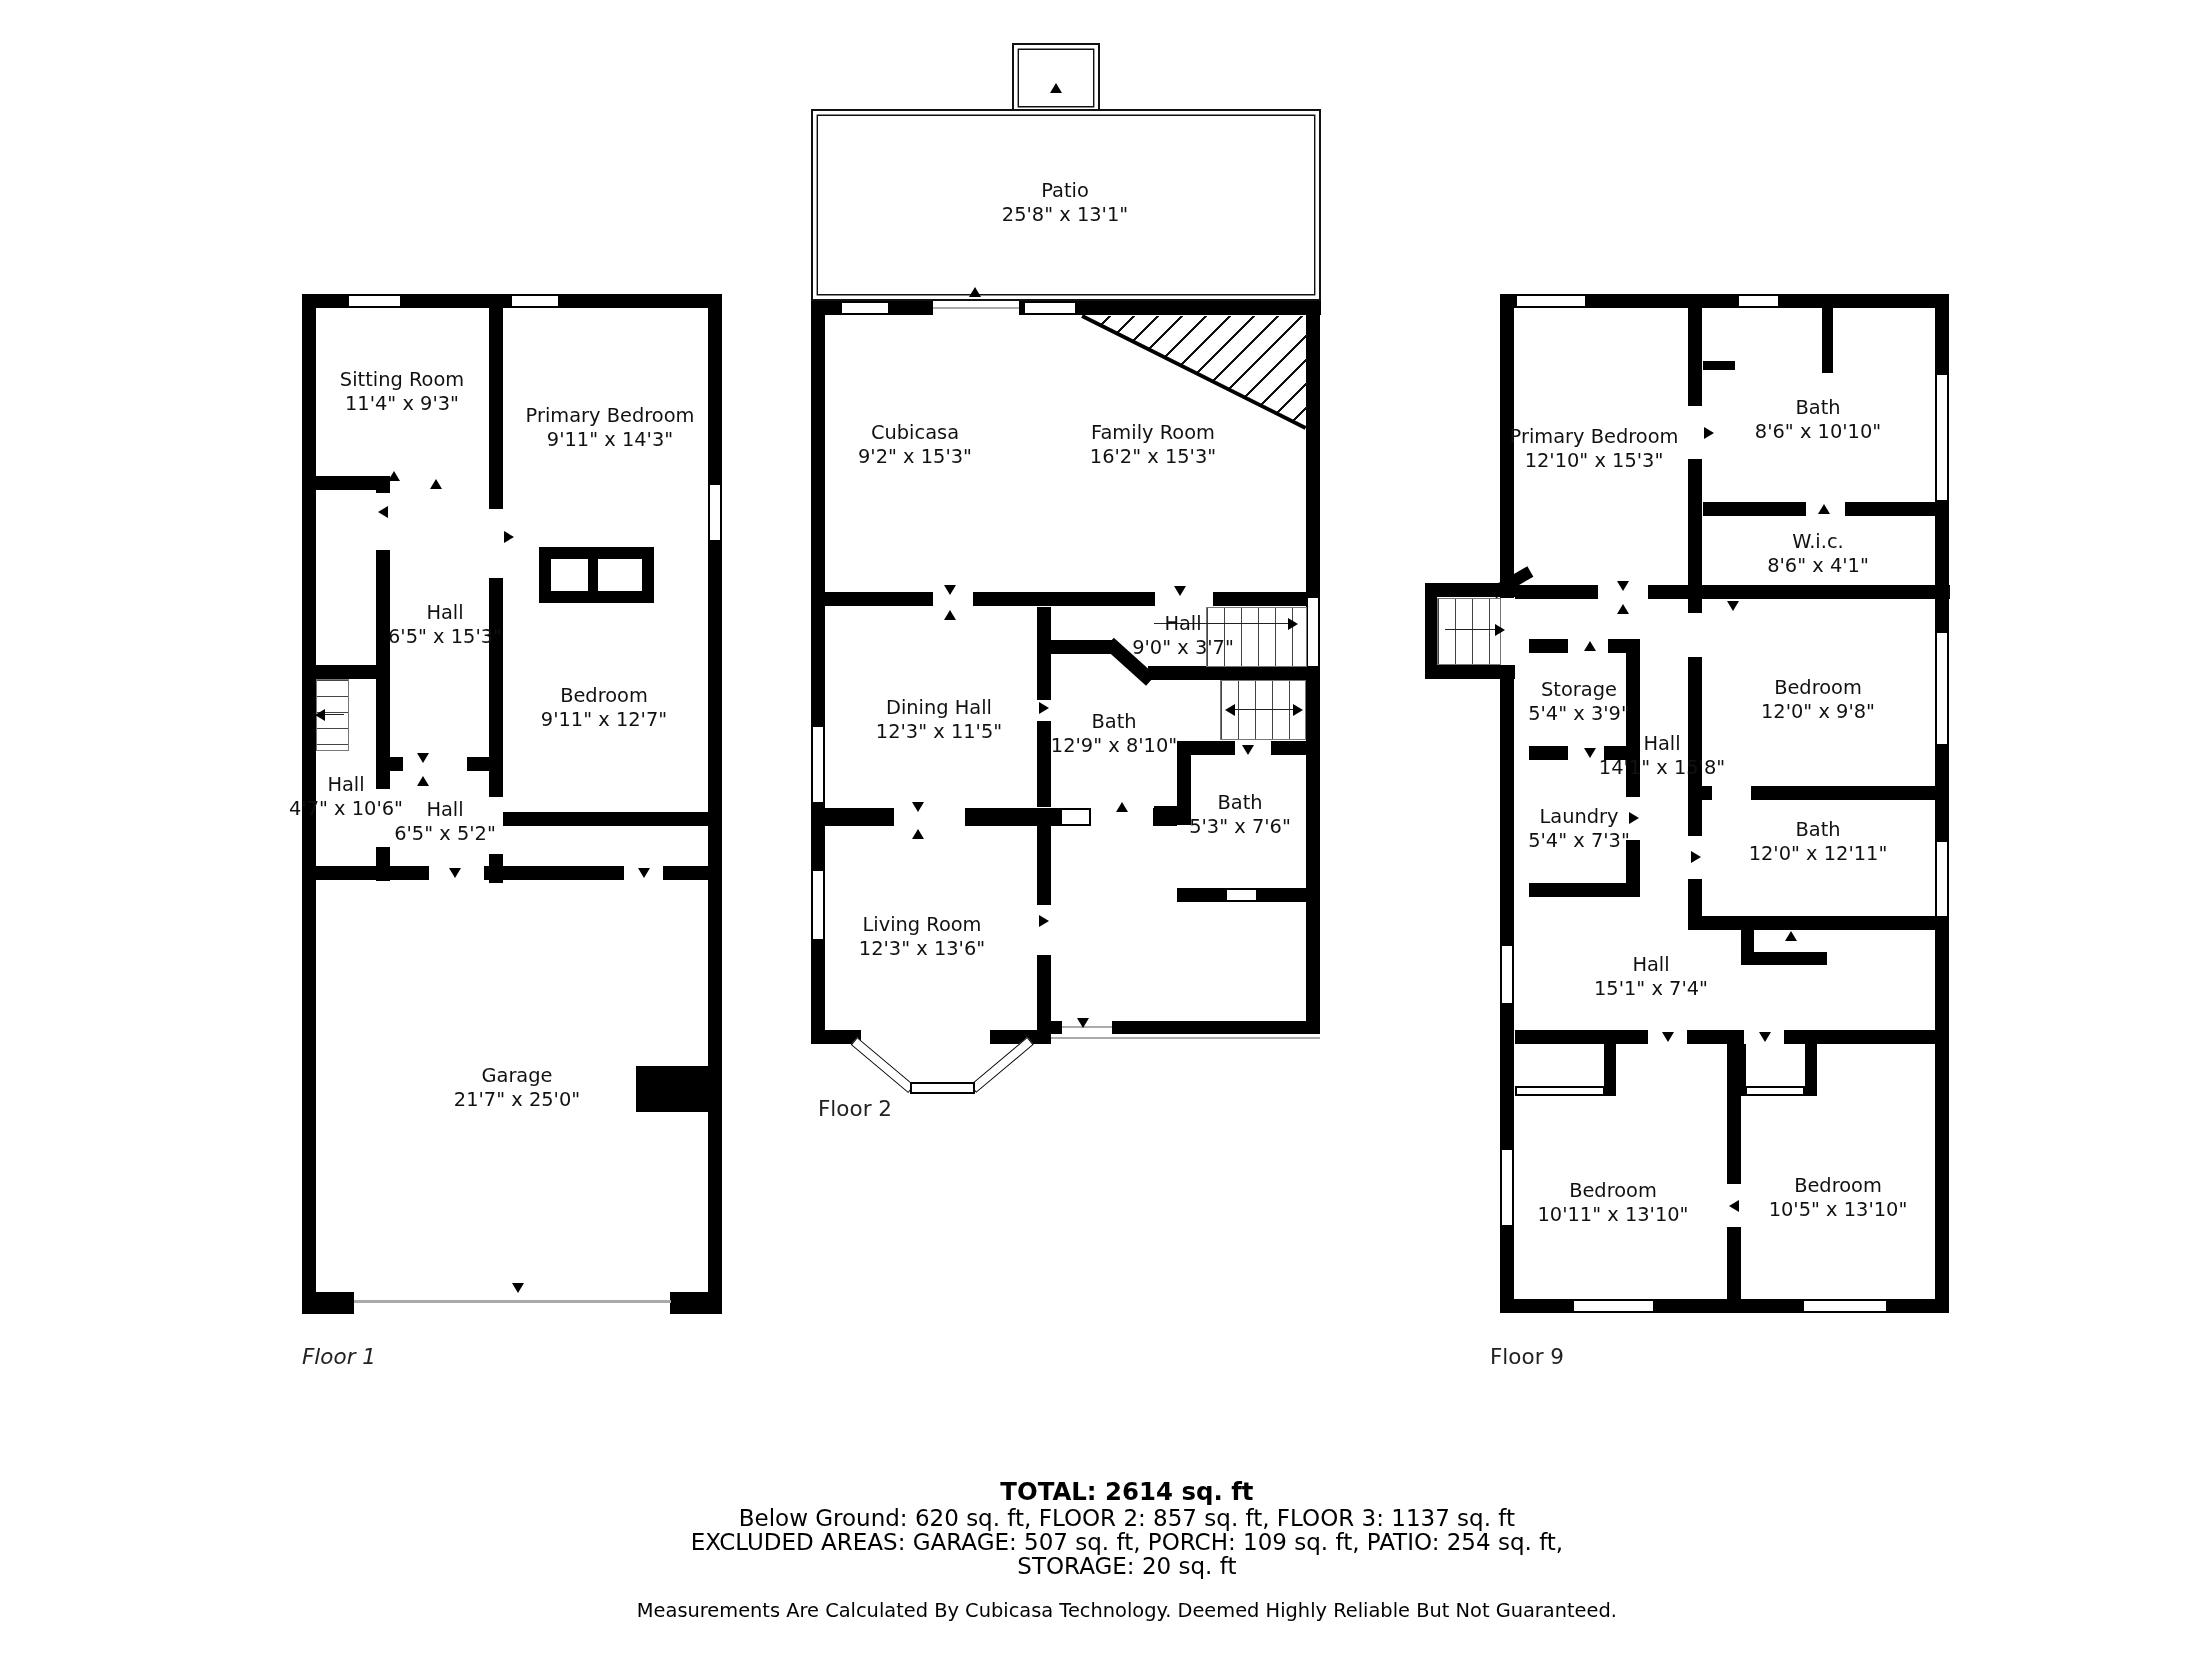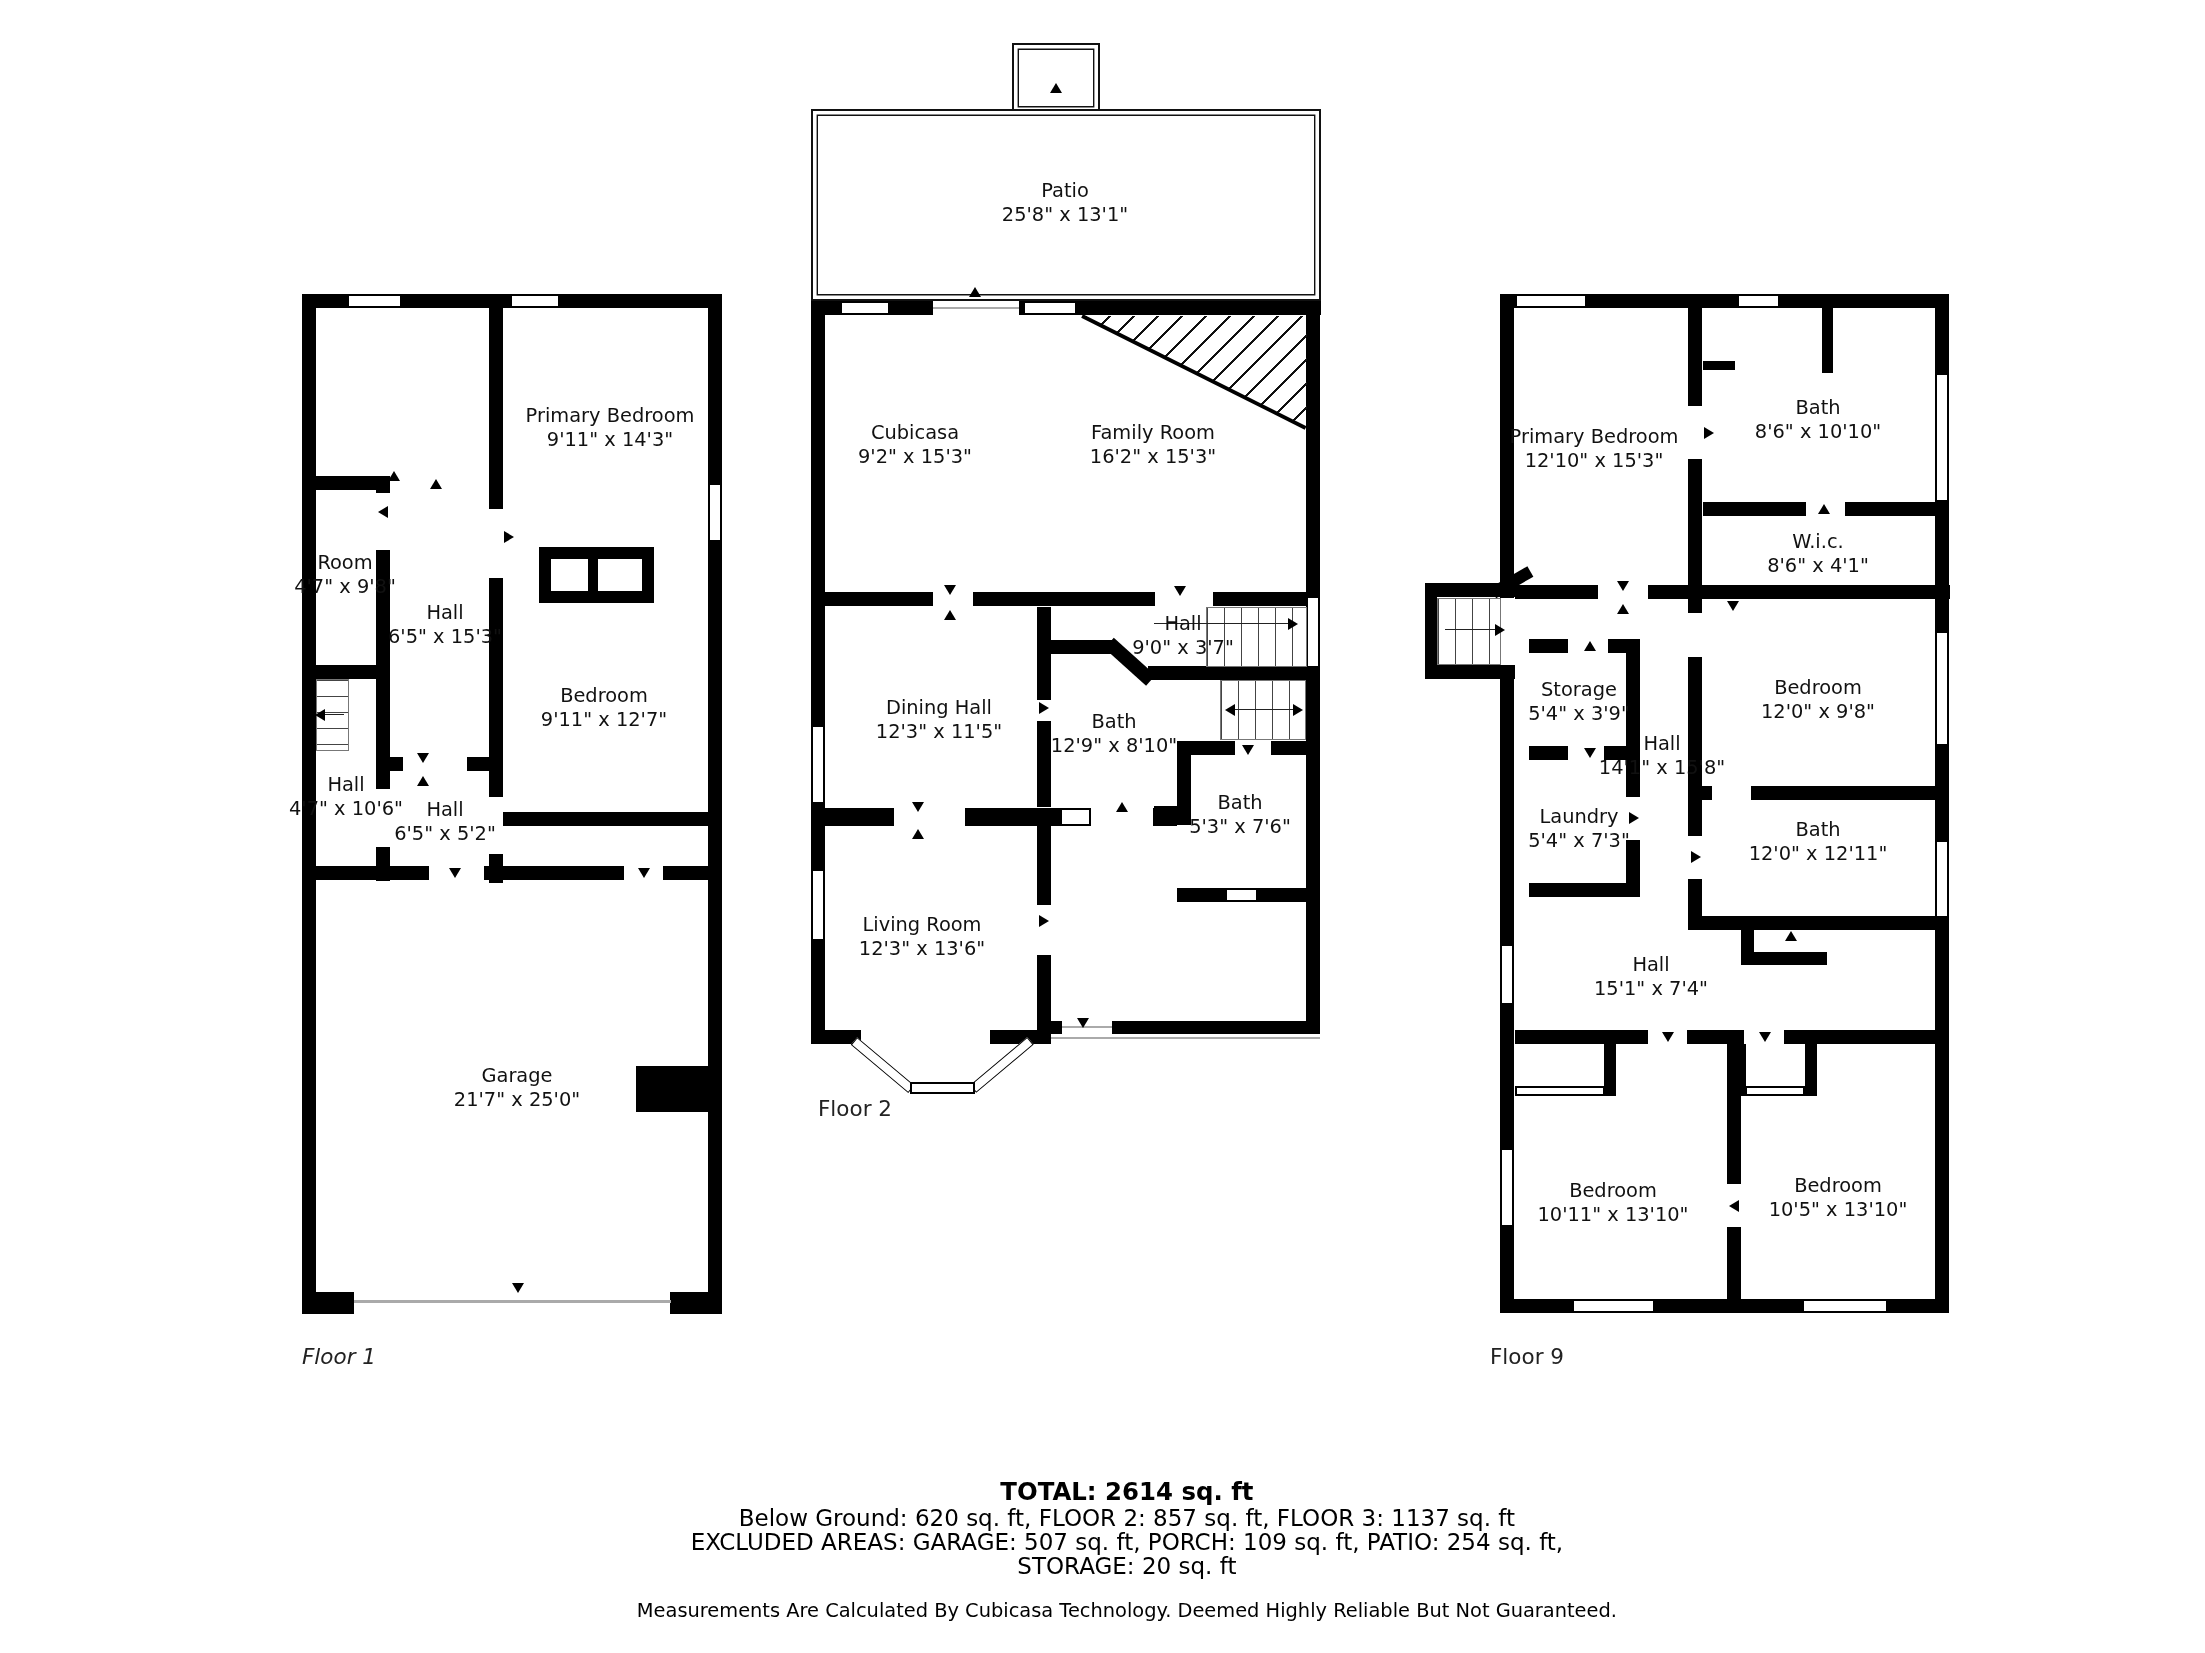--- a/index.html
+++ b/index.html
@@ -258,27 +258,27 @@
     <div class="td" style="left:302px;top:307px;"></div>
     <div class="tr" style="left:266px;top:557px;"></div>
     <div class="td" style="left:237px;top:738px;"></div>
     <div class="td" style="left:334px;top:738px;"></div>
     <div class="tl" style="left:304px;top:906px;"></div>
     <div class="tu" style="left:360px;top:637px;"></div>
   </div>
 
   <div id="labels">
       <div class="floor-label" style="left: 302px; top: 1344px; font-style: italic;">Floor 1</div>
+      <div class="room-label" style="left: 402px; top: 368px;">
+        <div>Sitting Room</div>
+        <div>11'4" x 9'3"</div>
+      </div>
       <div class="room-label" style="left: 610px; top: 404px;">
         <div>Primary Bedroom</div>
         <div>9'11" x 14'3"</div>
-      </div>
-      <div class="room-label" style="left: 345px; top: 551px;">
-        <div>Room</div>
-        <div>4'7" x 9'8"</div>
       </div>
       <div class="room-label" style="left: 445px; top: 601px;">
         <div>Hall</div>
         <div>6'5" x 15'3"</div>
       </div>
       <div class="room-label" style="left: 604px; top: 684px;">
         <div>Bedroom</div>
         <div>9'11" x 12'7"</div>
       </div>
       <div class="room-label" style="left: 346px; top: 773px;">

